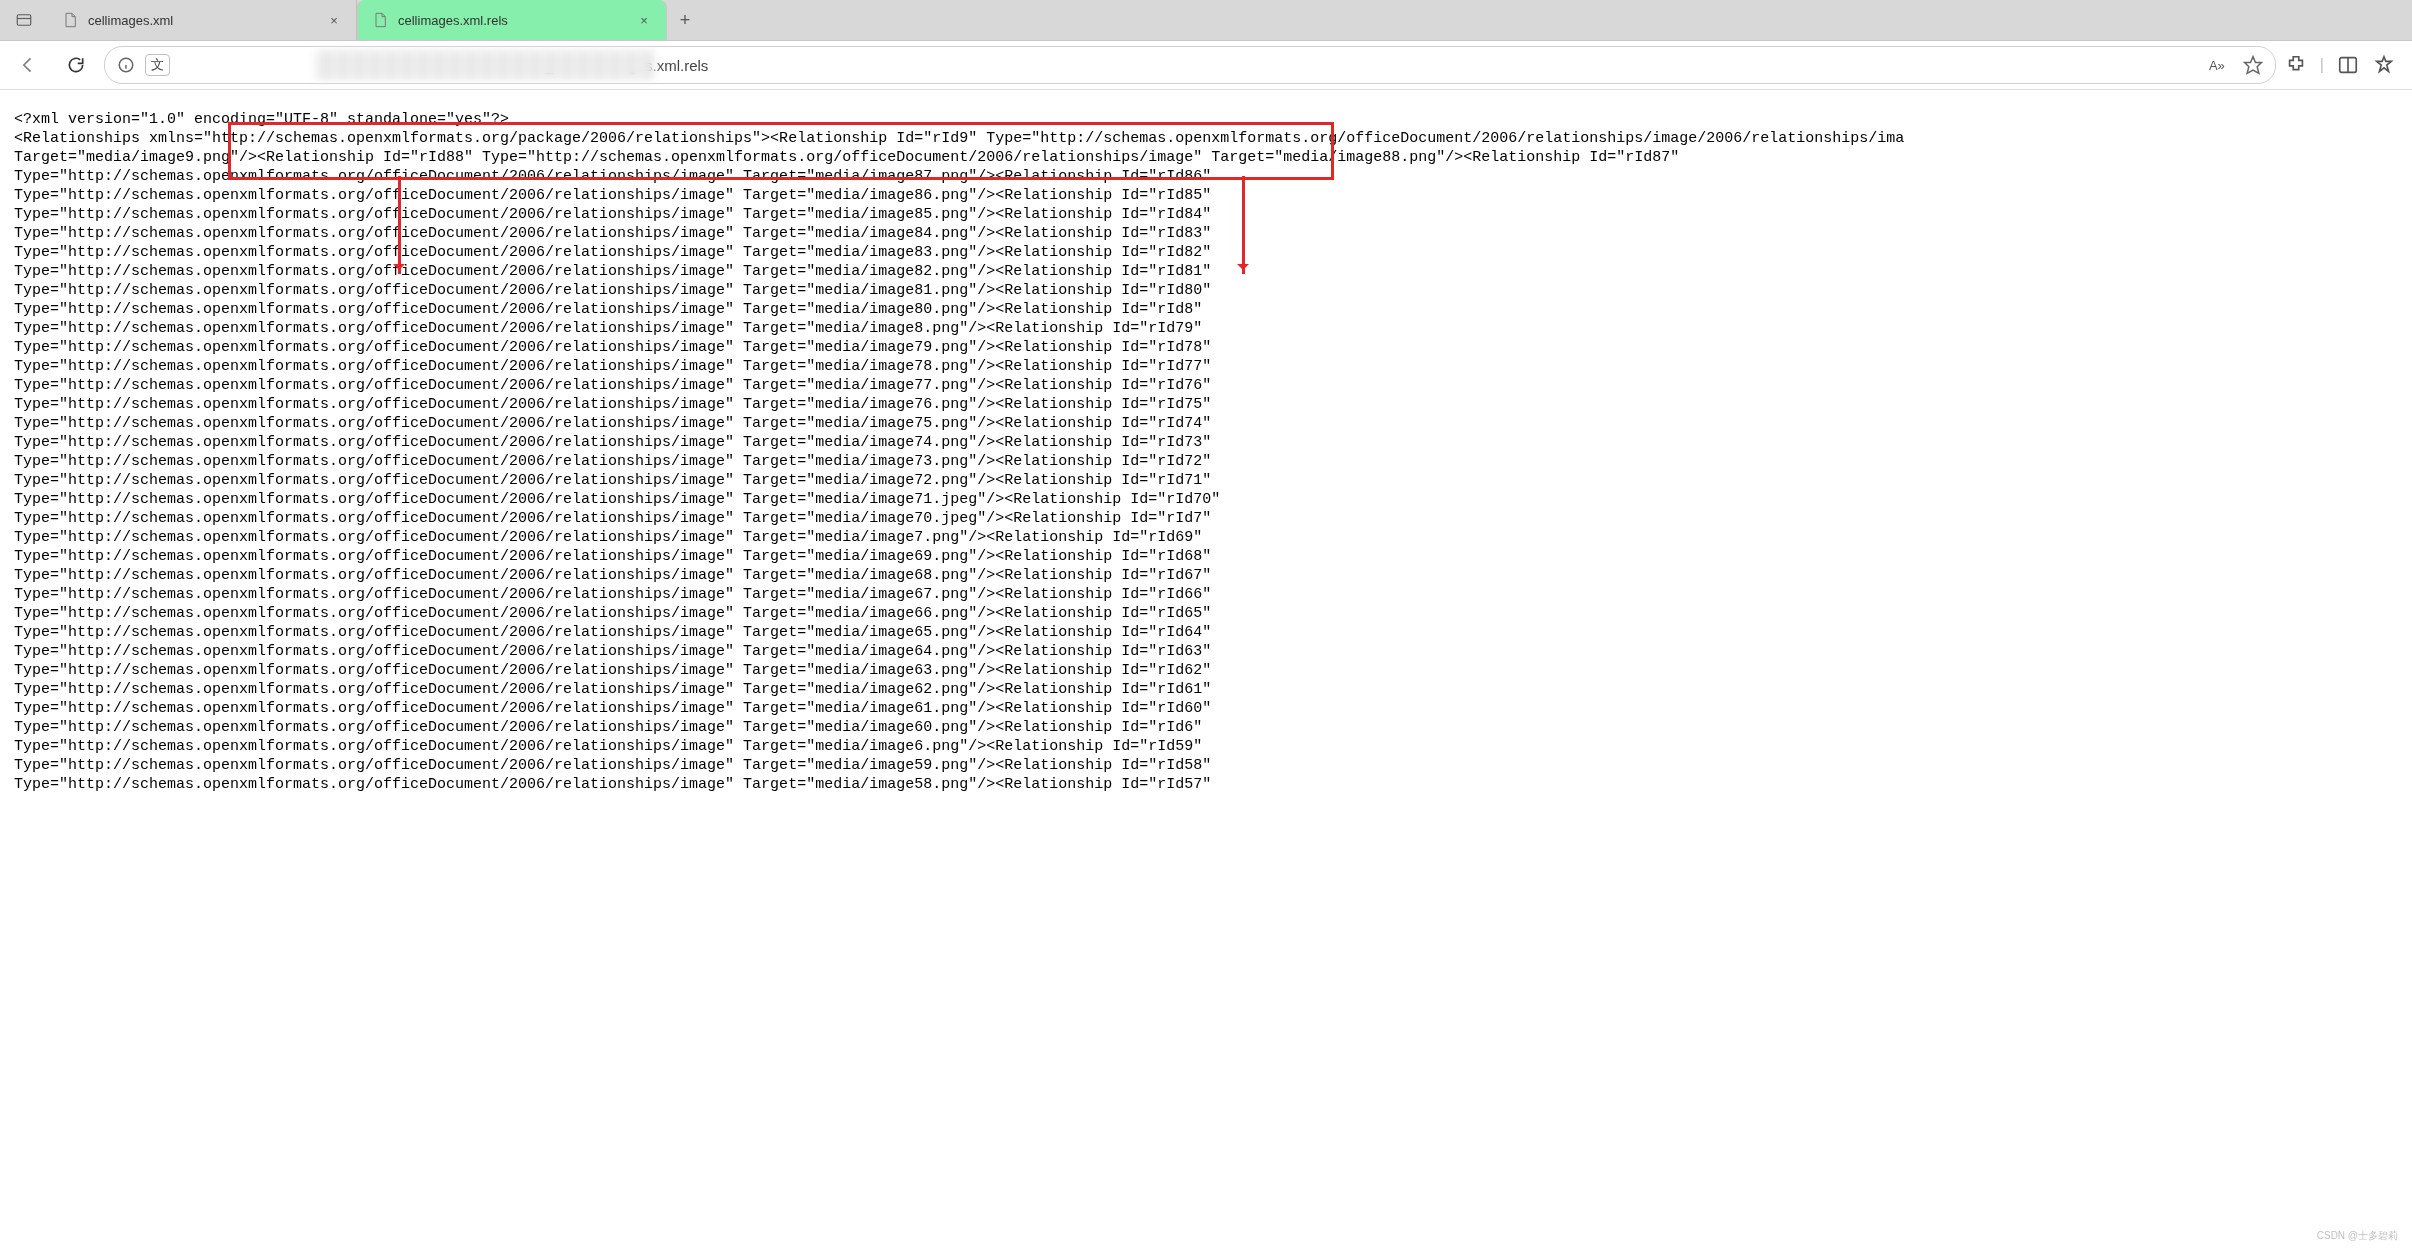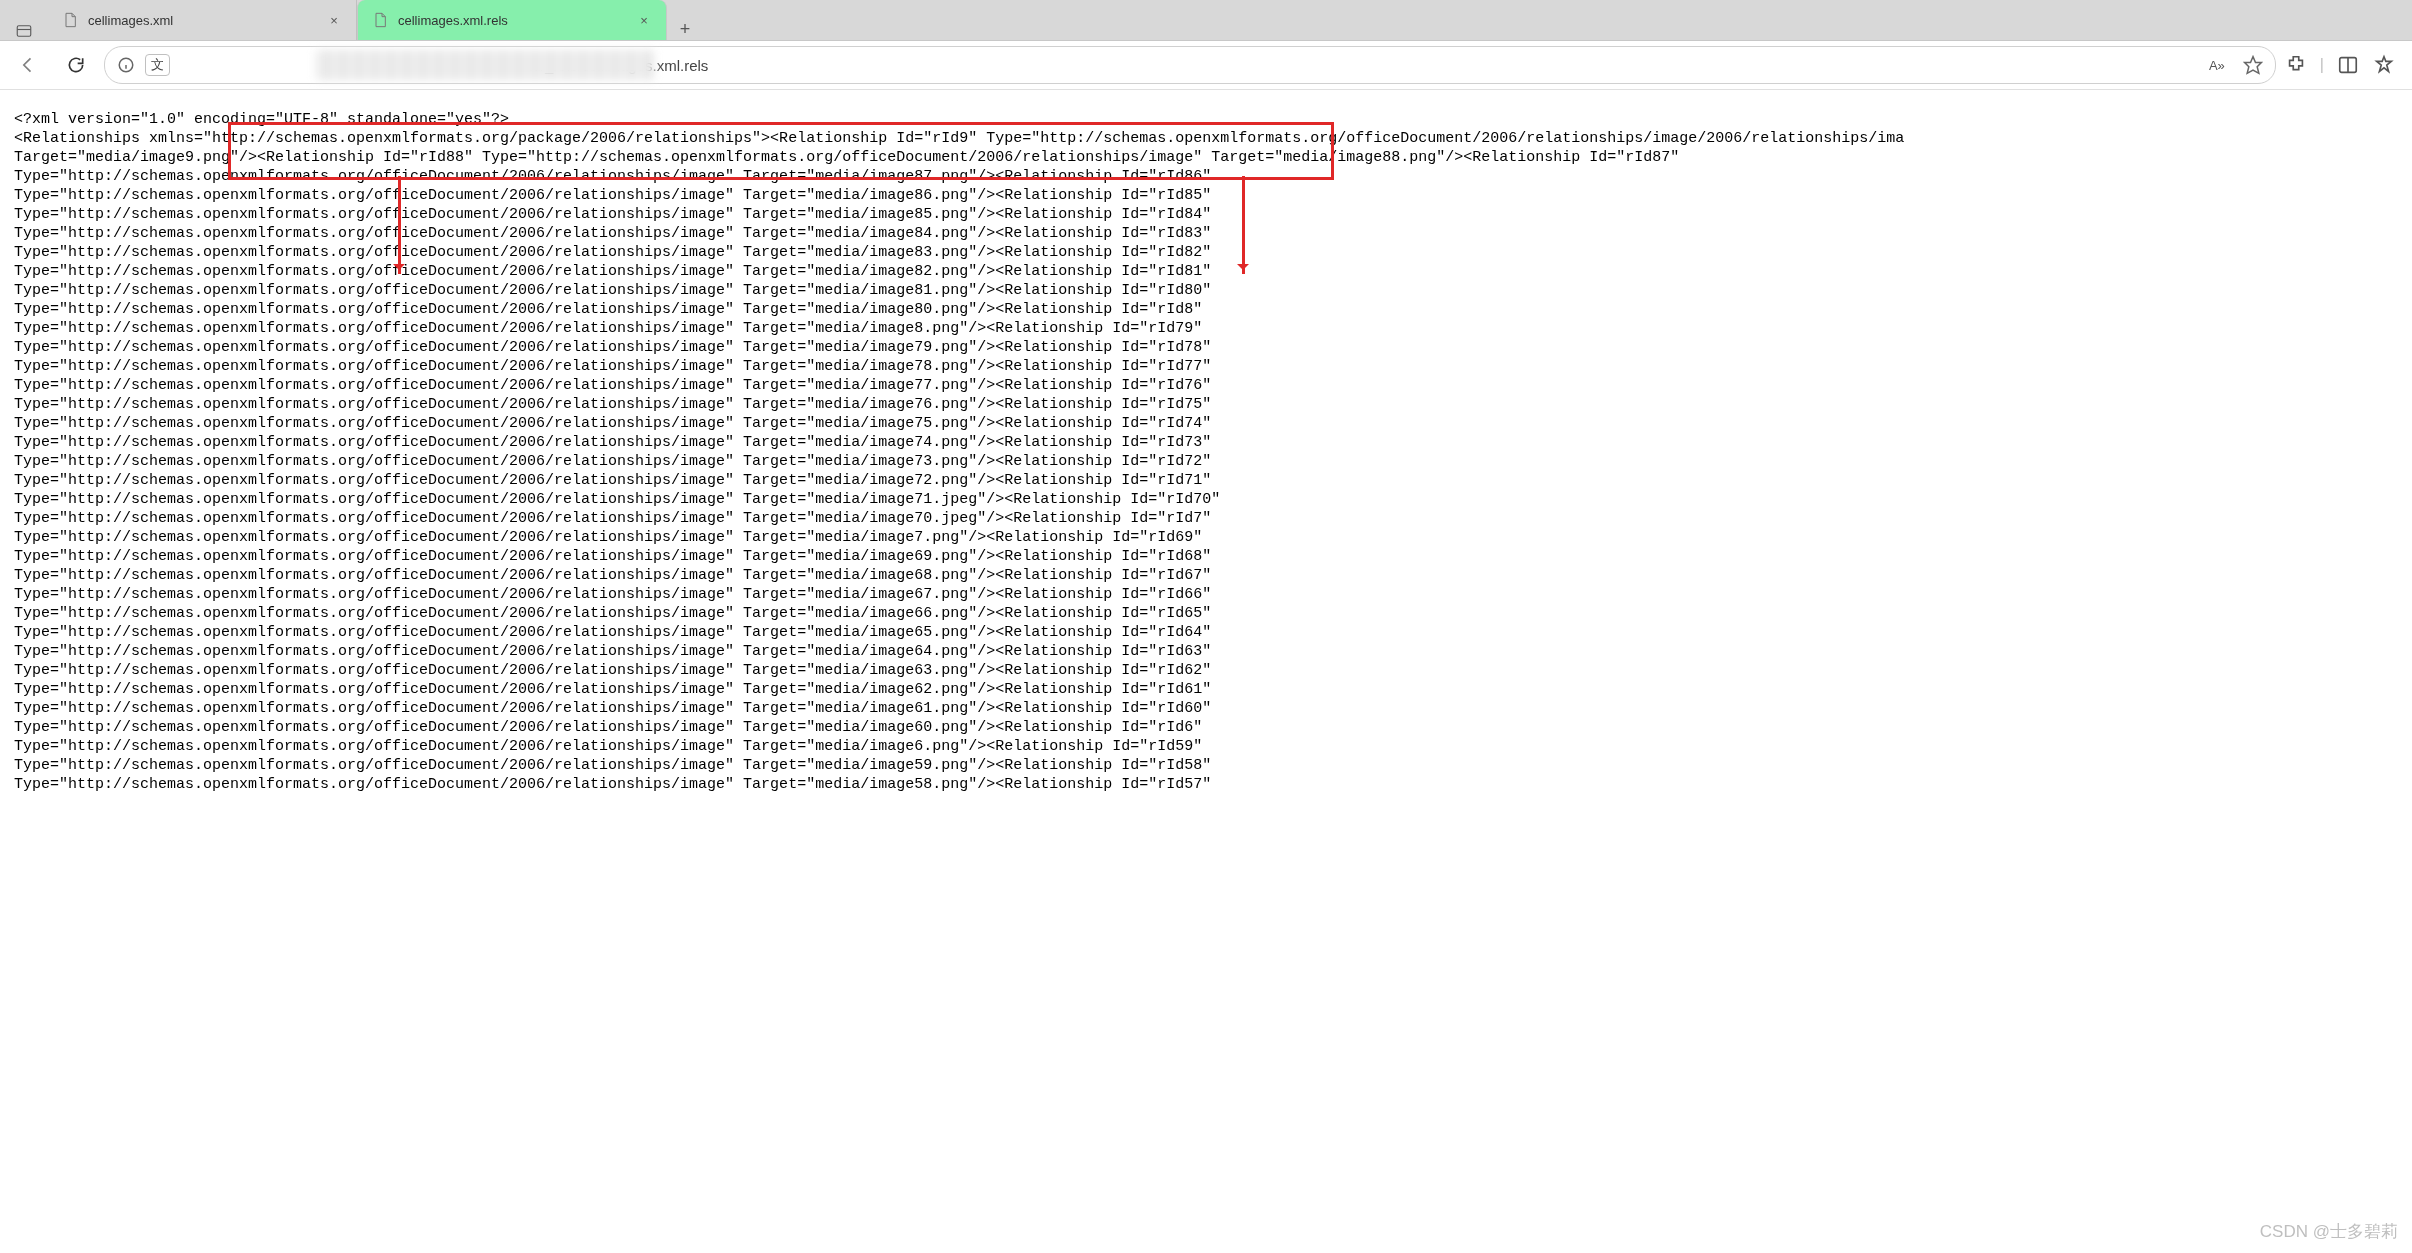--- a/index.html
+++ b/index.html
@@ -1,16 +1,16 @@
 <!DOCTYPE html>
 <html><head>
 <meta charset="utf-8">
 <style>
 html,body{margin:0;padding:0;font-family:"Segoe UI",Arial,sans-serif;background:#fff;overflow:hidden;width:2412px;height:1253px;position:relative}
-.topbar{height:40px;background:#d8d8d8;display:flex;align-items:flex-end;border-bottom:1px solid #c8c8c8}
+.topbar{height:40px;background:#d8d8d8;display:flex;align-items:center;border-bottom:1px solid #c8c8c8}
 .tabctl{width:48px;display:flex;align-items:center;justify-content:center}
 .tabctl svg{width:18px;height:18px;stroke:#5a5a5a;fill:none;stroke-width:1.5}
 .tab{display:flex;align-items:center;gap:10px;padding:0 14px;min-width:280px;height:40px;font-size:13px;color:#333;border-right:1px solid #c0c0c0}
 .tab.inactive{background:#d8d8d8}
 .tab.active{background:#86efac;border-top-left-radius:8px;border-top-right-radius:8px;border-right:1px solid #c8c8c8;border-left:1px solid #c8c8c8}
 .tab .fileicon{width:16px;height:16px}
 .tab .title{flex:1;white-space:nowrap;overflow:hidden;text-overflow:ellipsis}
 .tab .close{width:16px;height:16px;display:flex;align-items:center;justify-content:center;color:#555;cursor:pointer}
 .newtab{width:36px;display:flex;align-items:center;justify-content:center;font-size:18px;color:#555;cursor:pointer}
 .addrrow{height:48px;background:#fff;display:flex;align-items:center;padding:0 8px;gap:8px;border-bottom:1px solid #e0e0e0;position:relative}
@@ -22,21 +22,21 @@
 .lang{border:1px solid #c0c0c0;border-radius:4px;padding:1px 5px;font-size:13px}
 .blur{position:absolute;left:210px;top:3px;width:340px;height:30px;background:repeating-linear-gradient(90deg,#f0f0f0 0 8px,#e6e6e6 8px 16px);filter:blur(4px);border-radius:4px}
 .addricons{position:absolute;right:12px;display:flex;gap:16px;align-items:center}
 .addricons .ic{width:20px;height:20px;display:flex;align-items:center;justify-content:center}
 .righttools{display:flex;gap:12px;align-items:center;padding-right:8px}
 .righttools .ic{width:24px;height:24px;display:flex;align-items:center;justify-content:center}
 .content{position:absolute;left:0;top:100px;right:0;bottom:0;font-family:"Consolas","Courier New",monospace;font-size:15px;line-height:19px;white-space:pre;color:#000;padding:10px 14px;overflow:hidden}
 .redbox{position:absolute;border:3px solid #e02828;pointer-events:none}
 .redarrow{position:absolute;width:3px;background:#e02828}
 .redarrow::after{content:"";position:absolute;bottom:-2px;left:-5px;border:6px solid transparent;border-top-color:#e02828}
-.watermark{position:absolute;right:14px;bottom:10px;font-size:17px;color:#bfbfbf;font-family:"Segoe UI",Arial,sans-serif}
+.watermark{position:absolute;right:14px;bottom:10px;font-size:10px;color:#bfbfbf;font-family:"Segoe UI",Arial,sans-serif}
 .sep{color:#c0c0c0}
 </style>
 </head>
 <body>
 
 <div class="topbar">
   <div class="tabctl">
     <svg viewBox="0 0 24 24">
         <rect x="3" y="5" width="18" height="14" rx="2"></rect>
         <line x1="3" y1="10" x2="21" y2="10"></line>

